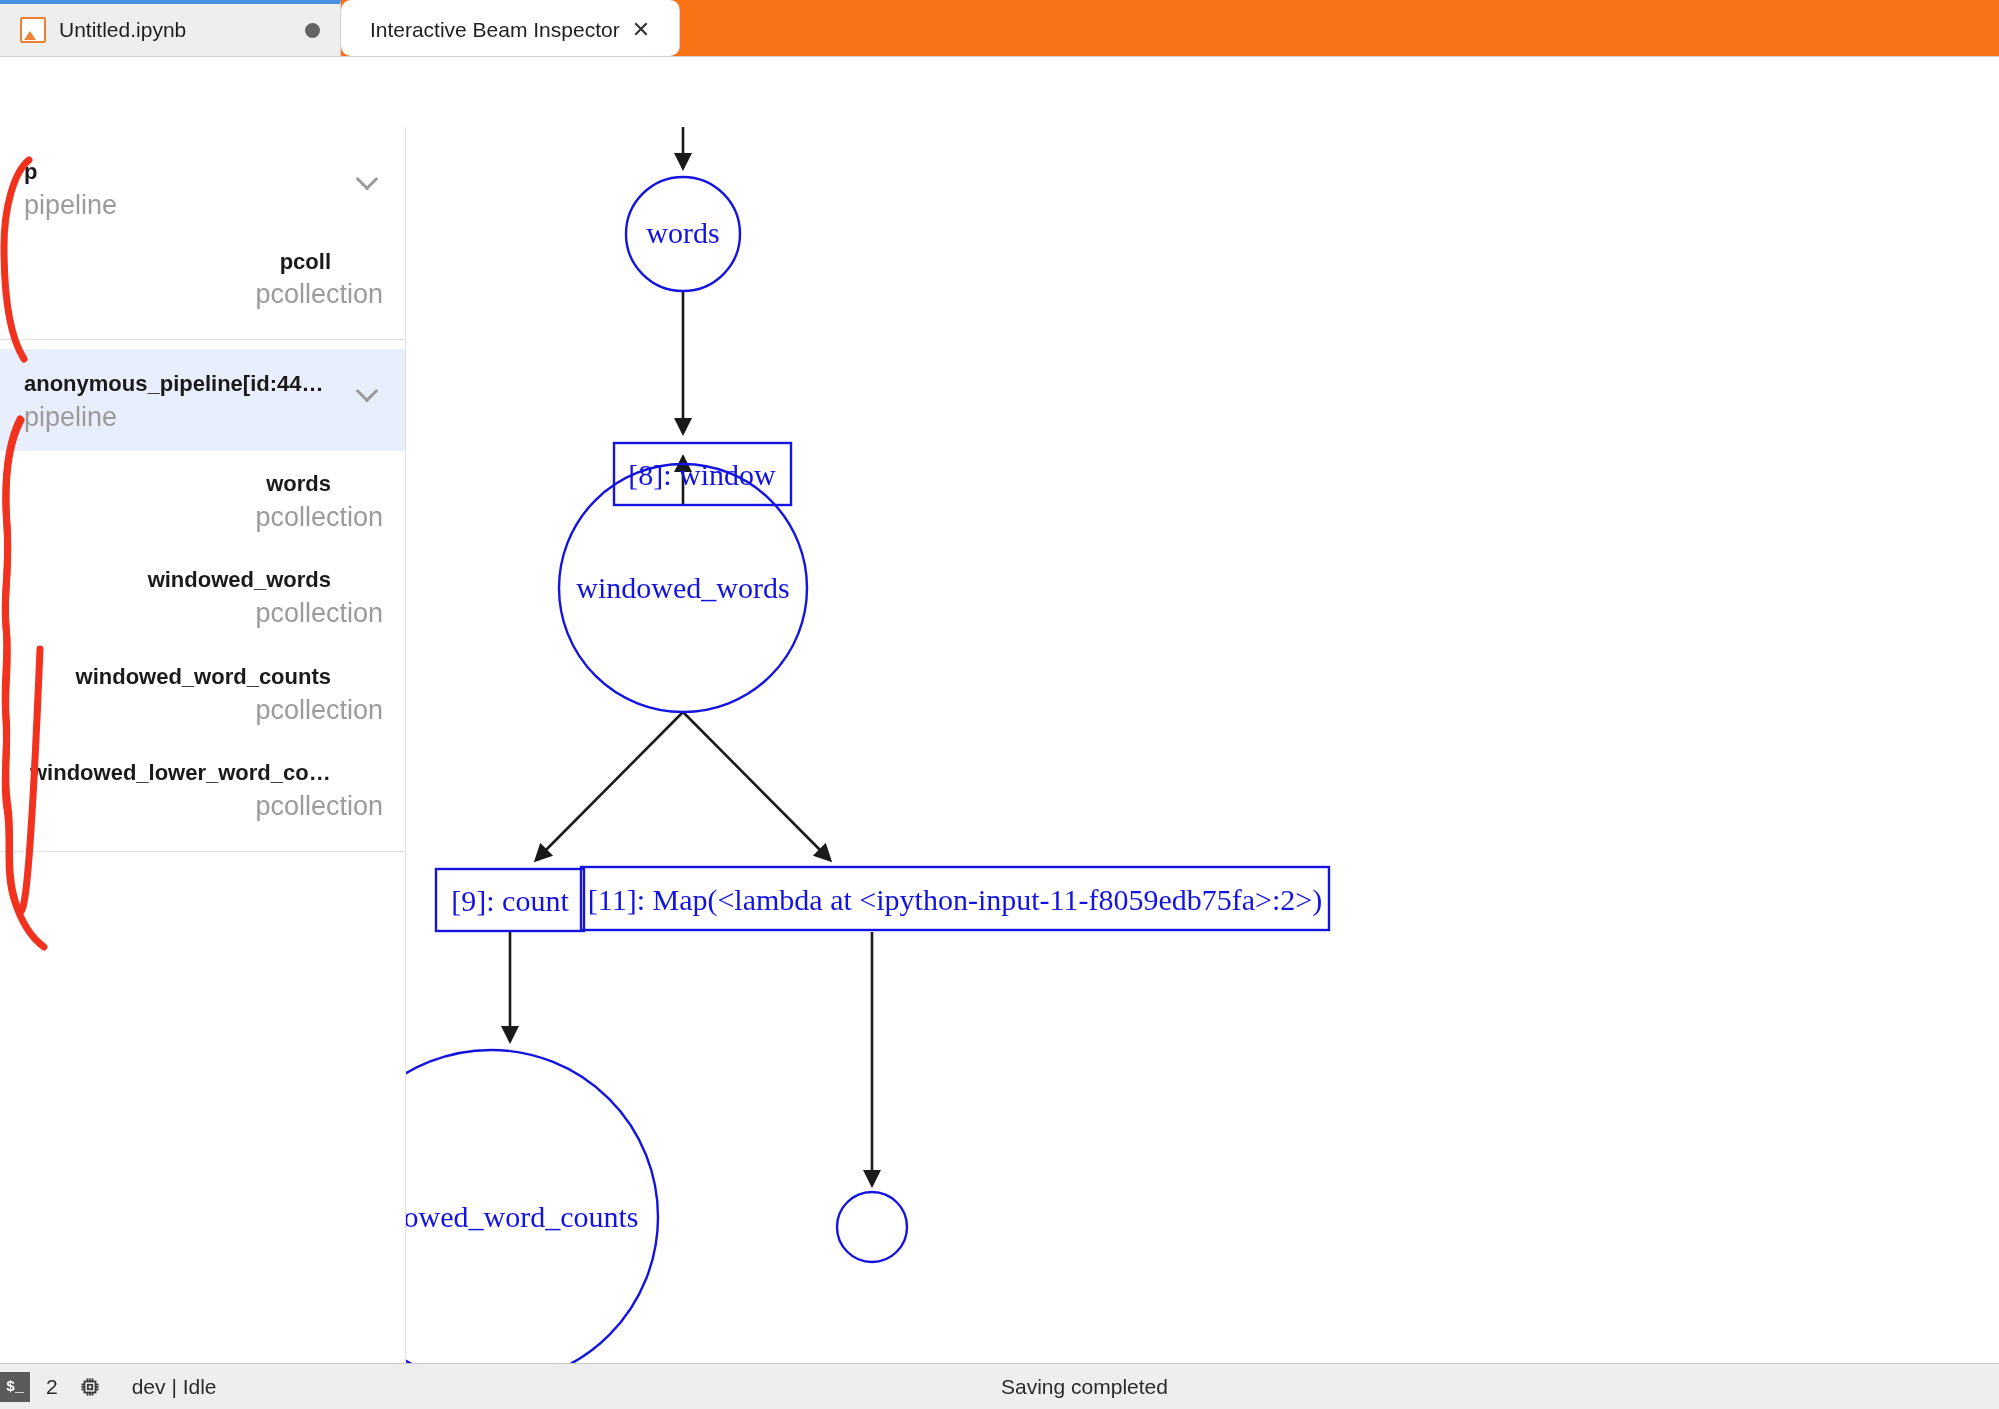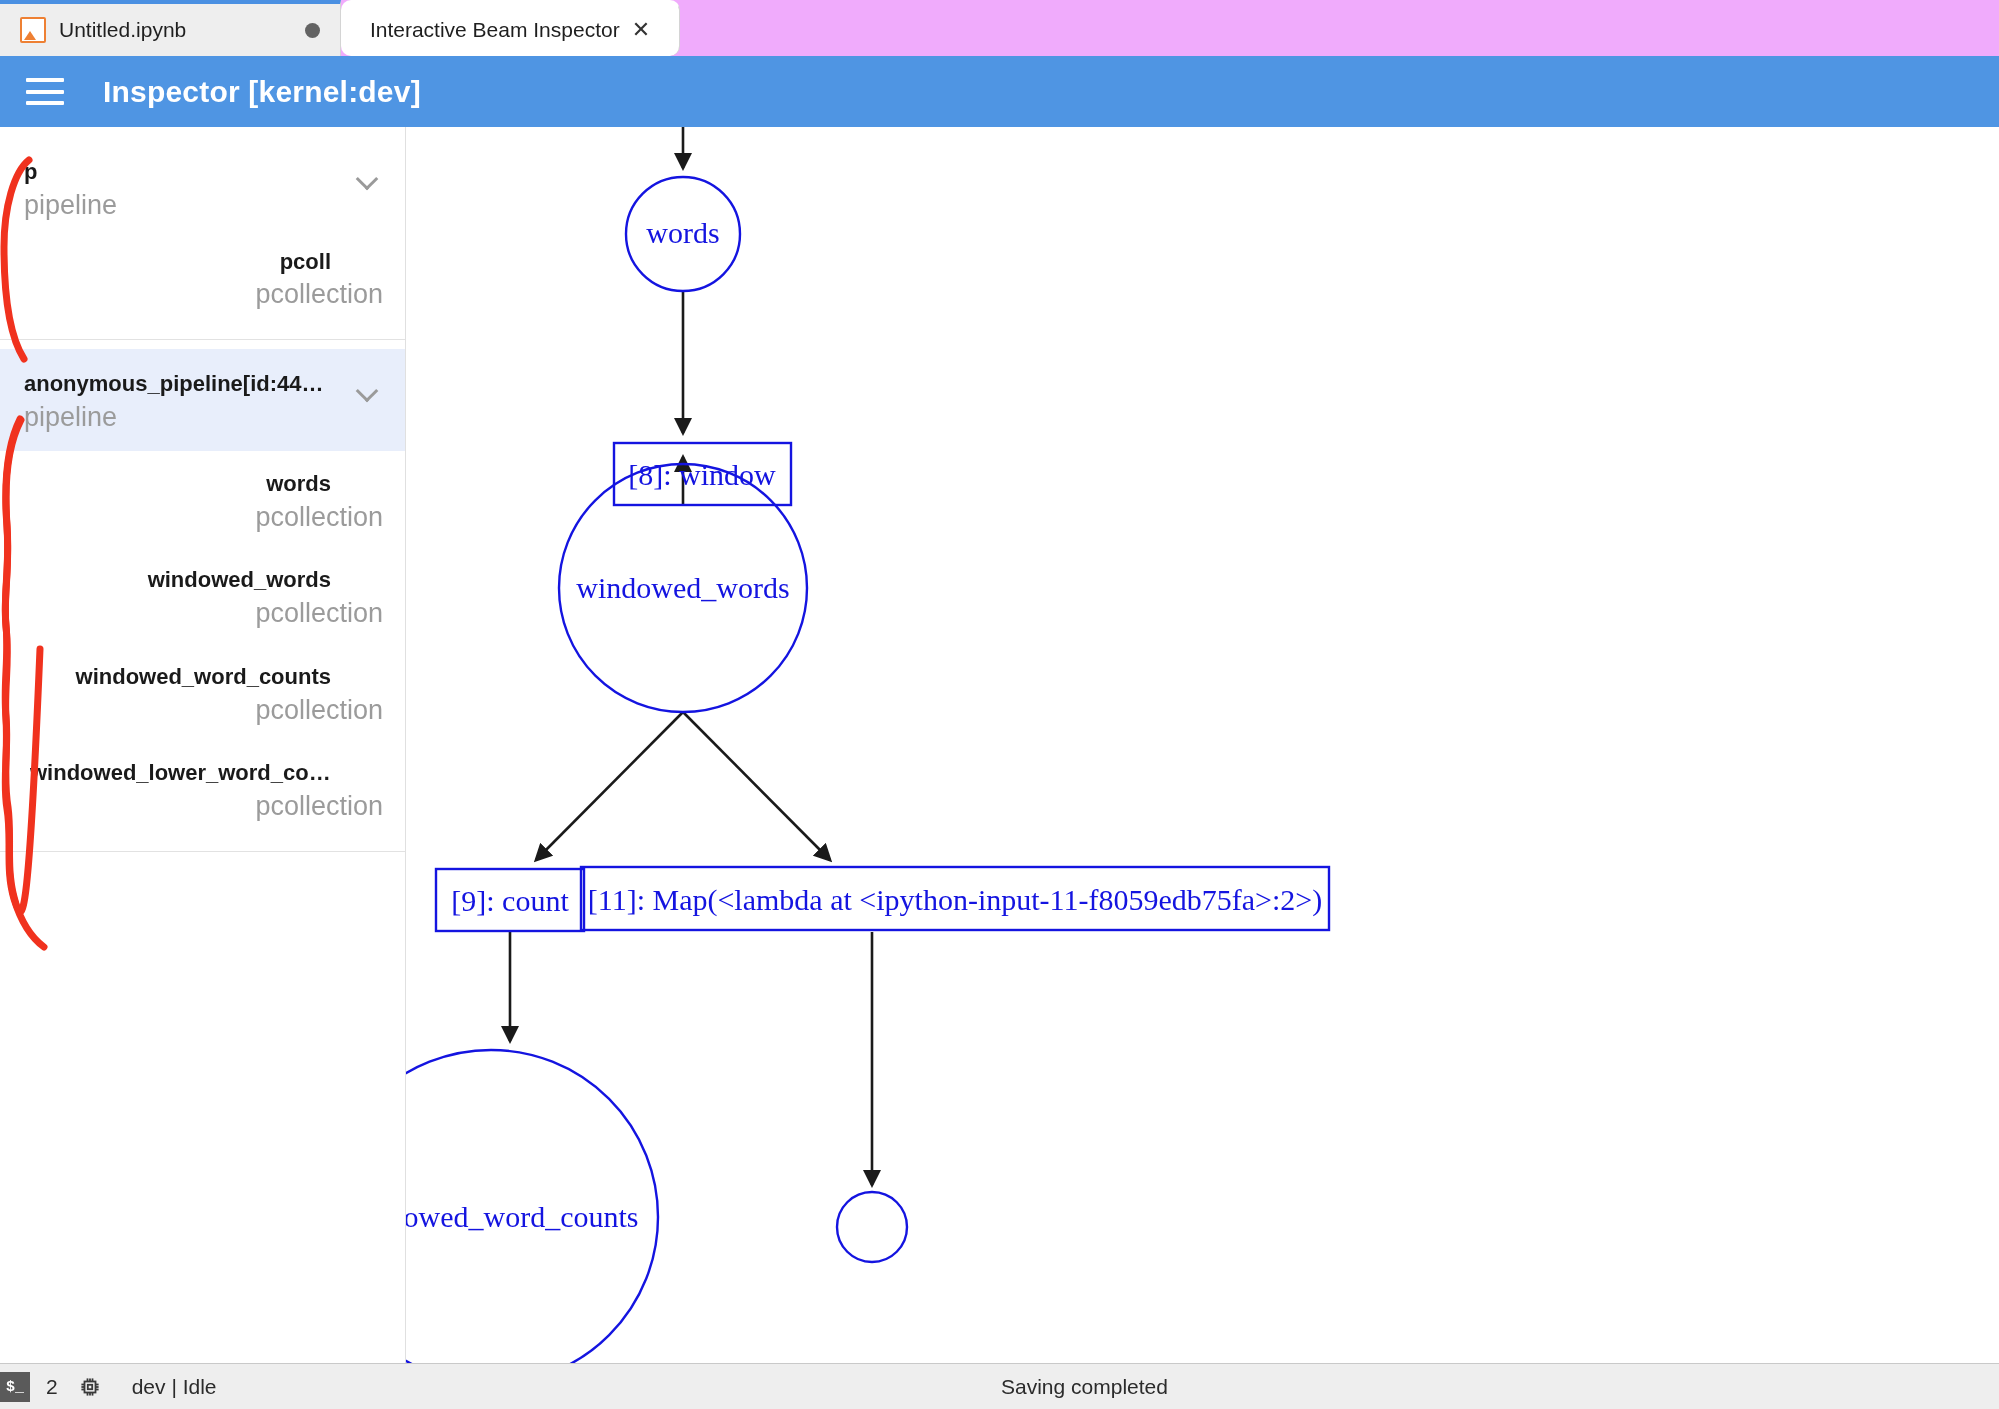--- a/index.html
+++ b/index.html
@@ -19,21 +19,21 @@
     overflow: hidden;
     background: #ffffff;
   }
 
   
   .tabbar {
     position: absolute;
     left: 0; top: 0;
     width: 1999px;
     height: 56px;
-    background: #f0abfc;
+    background: #f97316;
     border-bottom: 1px solid #d0d0d0;
     display: flex;
     align-items: stretch;
   }
   .tab {
     position: relative;
     display: flex;
     align-items: center;
     box-sizing: border-box;
     height: 56px;
@@ -260,28 +260,20 @@
         <span>Untitled.ipynb</span>
       </div>
       <span class="dirty-dot"></span>
     </div>
     <div class="tab active">
       <span>Interactive Beam Inspector</span>
       <span class="tab-close">✕</span>
     </div>
   </div>
 
-  <div class="header">
-    <div class="hamburger">
-      <span></span>
-        <span></span>
-        <span></span>
-    </div>
-    <div class="header-title">Inspector [kernel:dev]</div>
-  </div>
 
   <div class="body-area">
 
     <div class="sidebar">
 
       <div class="side-group">
         <div class="side-item" style="padding-top:26px;">
           <div class="name">p</div>
           <div class="kind">pipeline</div>
           <span class="chev" style="top:38px;"></span>

